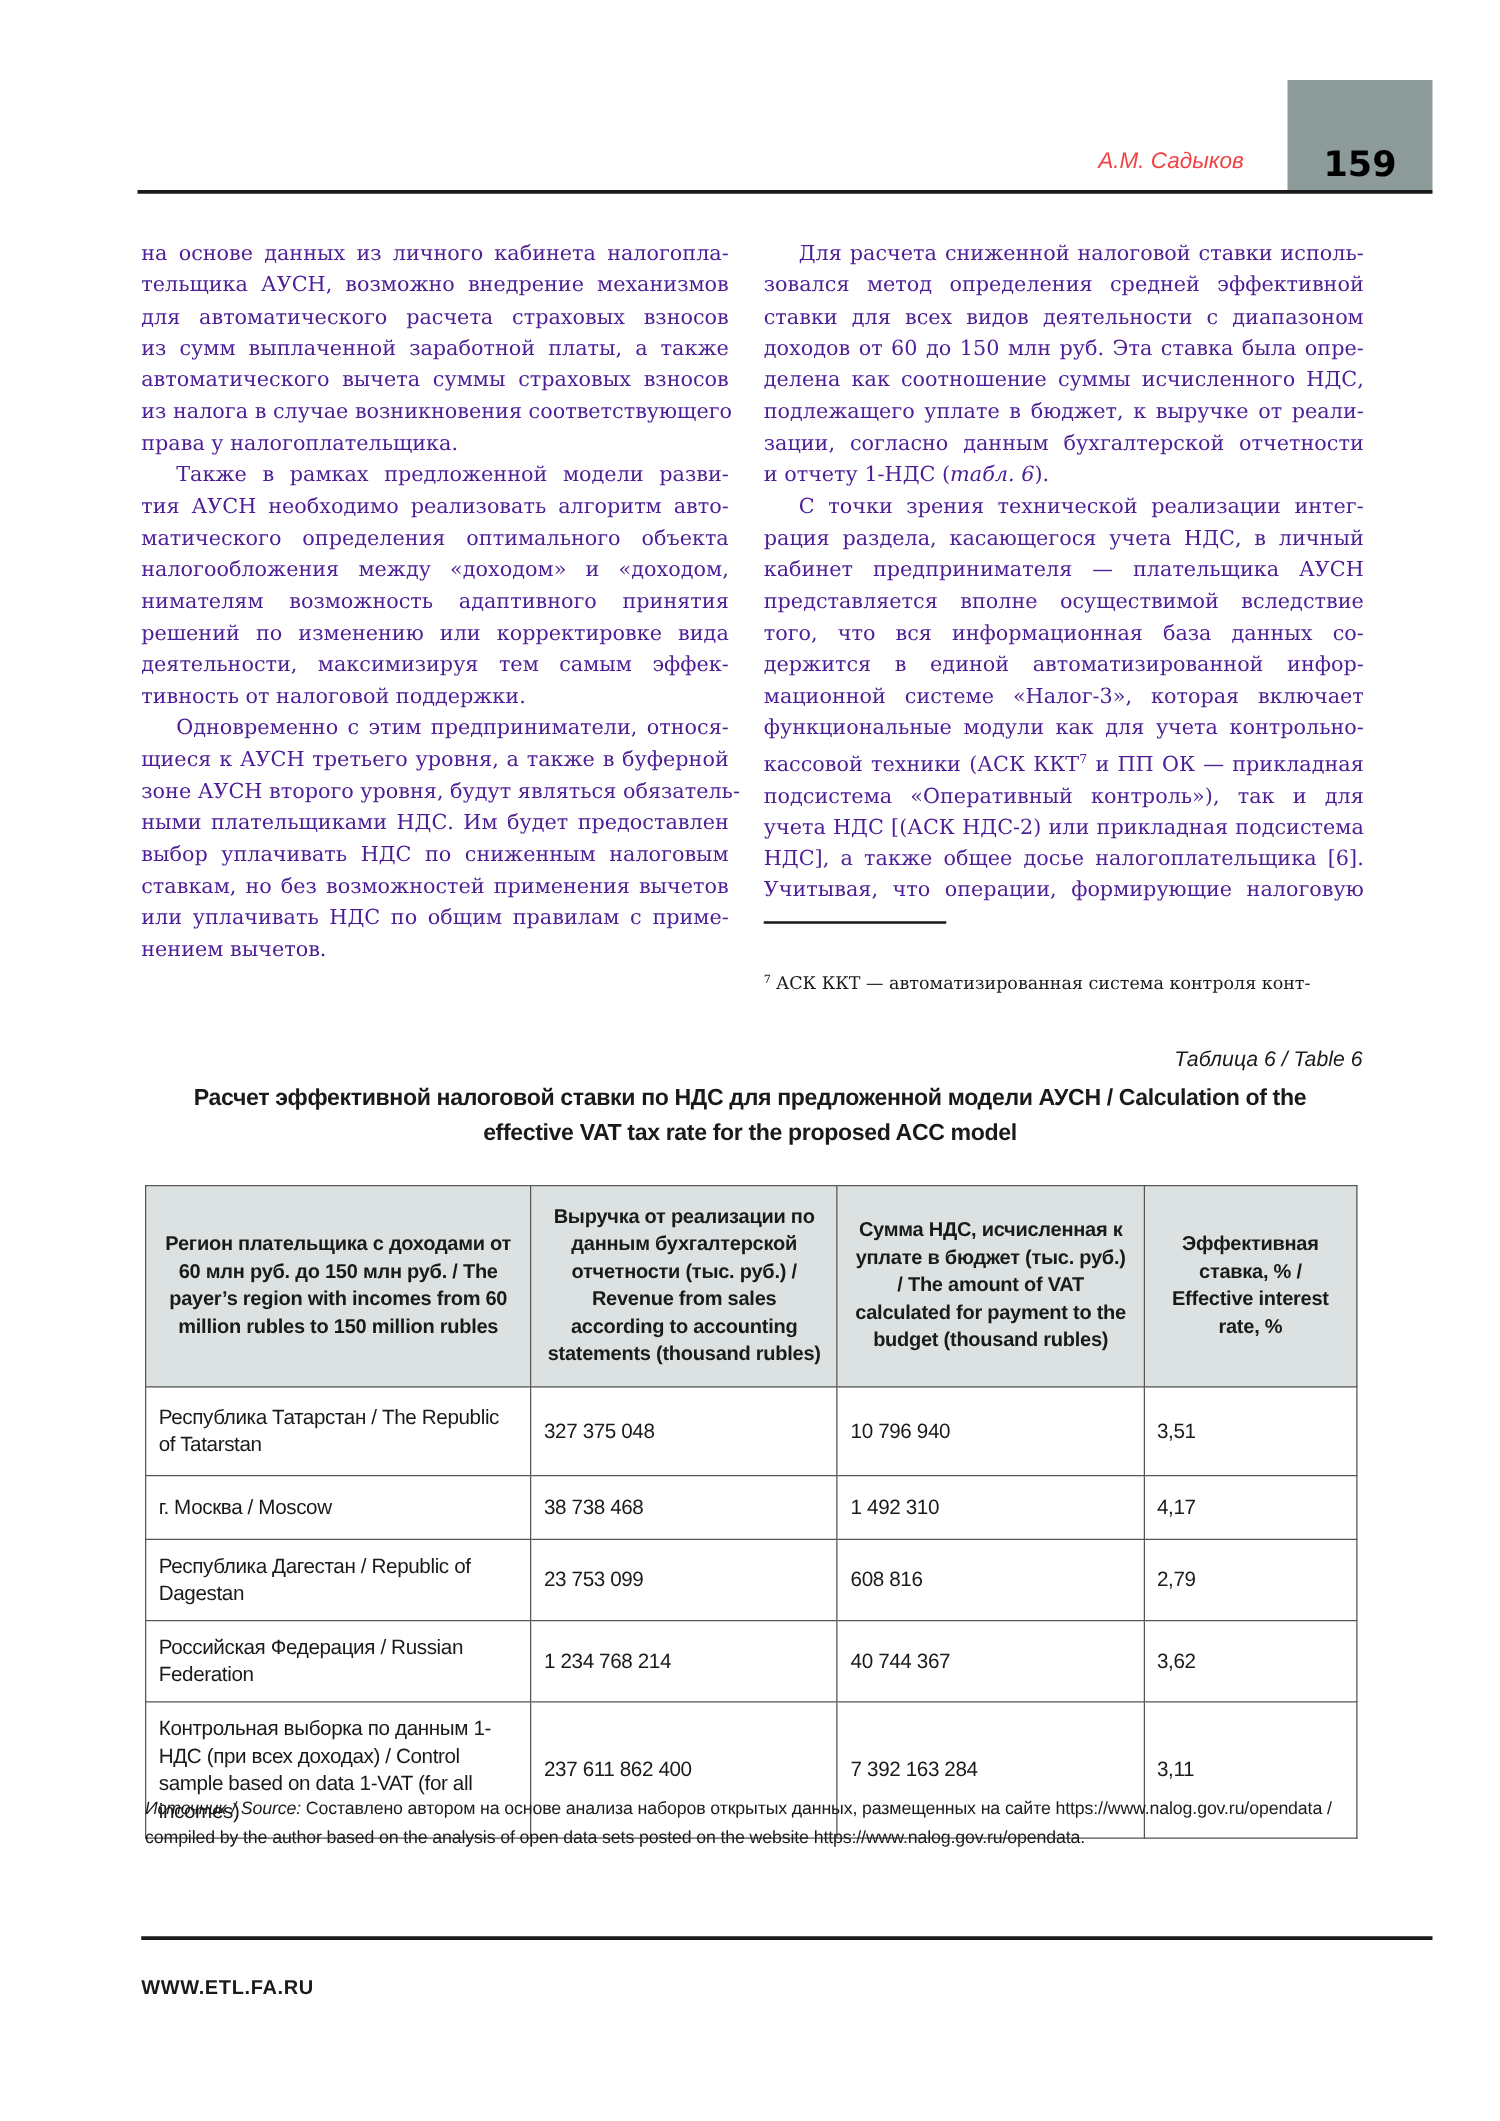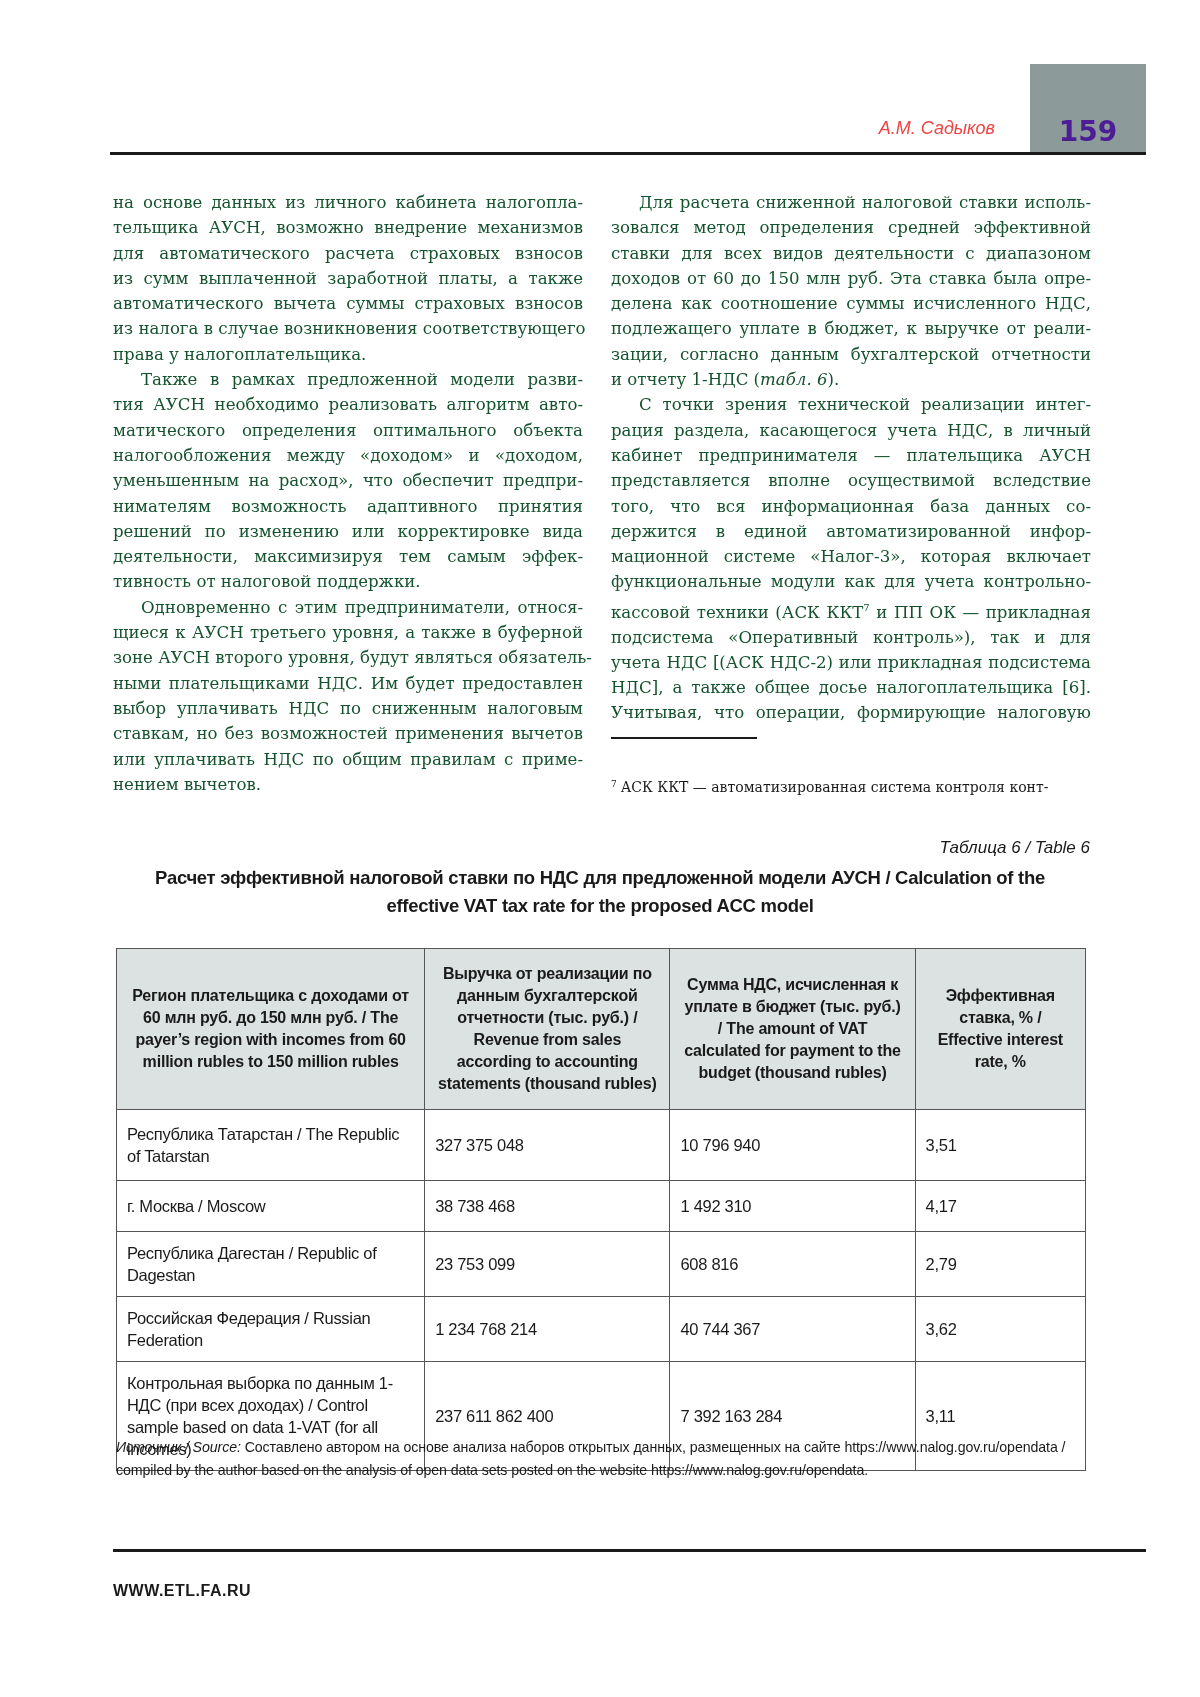--- a/index.html
+++ b/index.html
@@ -2,23 +2,23 @@
 <html><head>
 <meta charset="utf-8">
 <style>
   html, body { margin: 0; padding: 0; background: #ffffff; }
   body { width: 1200px; height: 1697px; position: relative; overflow: hidden; color: #1a1a1a; }
 
   .header { position: absolute; left: 0; top: 0; width: 1200px; height: 160px; }
   .header-rule { position: absolute; left: 110px; top: 152px; width: 1036px; height: 3px; background: #1a1a1a; }
   .header-author { position: absolute; right: 205px; top: 118px; font-family: "Liberation Sans", sans-serif; font-style: italic; font-size: 18px; color: #ef4444; }
   .page-box { position: absolute; left: 1030px; top: 64px; width: 116px; height: 88px; background: #8c9a99; }
-  .page-num { position: absolute; left: 0; right: 0; bottom: 4px; text-align: center; font-family: "DejaVu Sans", sans-serif; font-weight: bold; font-size: 28px; color: #4c1d95; }
+  .page-num { position: absolute; left: 0; right: 0; bottom: 4px; text-align: center; font-family: "DejaVu Sans", sans-serif; font-weight: bold; font-size: 28px; color: #000000; }
 
-  .col { position: absolute; top: 190px; width: 470px; font-family: "DejaVu Serif", serif; font-size: 16.6px; line-height: 25.3px; color: #14532d; }
+  .col { position: absolute; top: 190px; width: 470px; font-family: "DejaVu Serif", serif; font-size: 16.6px; line-height: 25.3px; color: #4c1d95; }
   .col-left { left: 113px; }
   .col-right { left: 611px; width: 480px; }
   .col p { margin: 0; text-align: justify; }
   .line { display: block; white-space: nowrap; text-align: justify; text-align-last: justify; }
   .line.last { text-align-last: left; }
 
   .fn-rule { position: absolute; left: 611px; top: 737px; width: 146px; height: 2px; background: #1a1a1a; }
   .footnote { position: absolute; left: 611px; top: 773px; width: 480px; font-family: "DejaVu Serif", serif; font-size: 14px; line-height: 22px; }
   .footnote sup { font-size: 9px; vertical-align: 5px; margin-right: 4px; }
 
@@ -64,21 +64,20 @@
     <span class="line">из сумм выплаченной заработной платы, а также</span>
     <span class="line">автоматического вычета суммы страховых взносов</span>
     <span class="line">из налога в случае возникновения соответствующего</span>
     <span class="line last">права у налогоплательщика.</span>
   </p>
   <p>
     <span class="line" style="padding-left:28px">Также в рамках предложенной модели разви-</span>
     <span class="line">тия АУСН необходимо реализовать алгоритм авто-</span>
     <span class="line">матического определения оптимального объекта</span>
     <span class="line">налогообложения между «доходом» и «доходом,</span>
-    <span class="line">уменьшенным на расход», что обеспечит предпри-</span>
     <span class="line">нимателям возможность адаптивного принятия</span>
     <span class="line">решений по изменению или корректировке вида</span>
     <span class="line">деятельности, максимизируя тем самым эффек-</span>
     <span class="line last">тивность от налоговой поддержки.</span>
   </p>
   <p>
     <span class="line" style="padding-left:28px">Одновременно с этим предприниматели, относя-</span>
     <span class="line">щиеся к АУСН третьего уровня, а также в буферной</span>
     <span class="line">зоне АУСН второго уровня, будут являться обязатель-</span>
     <span class="line">ными плательщиками НДС. Им будет предоставлен</span>

